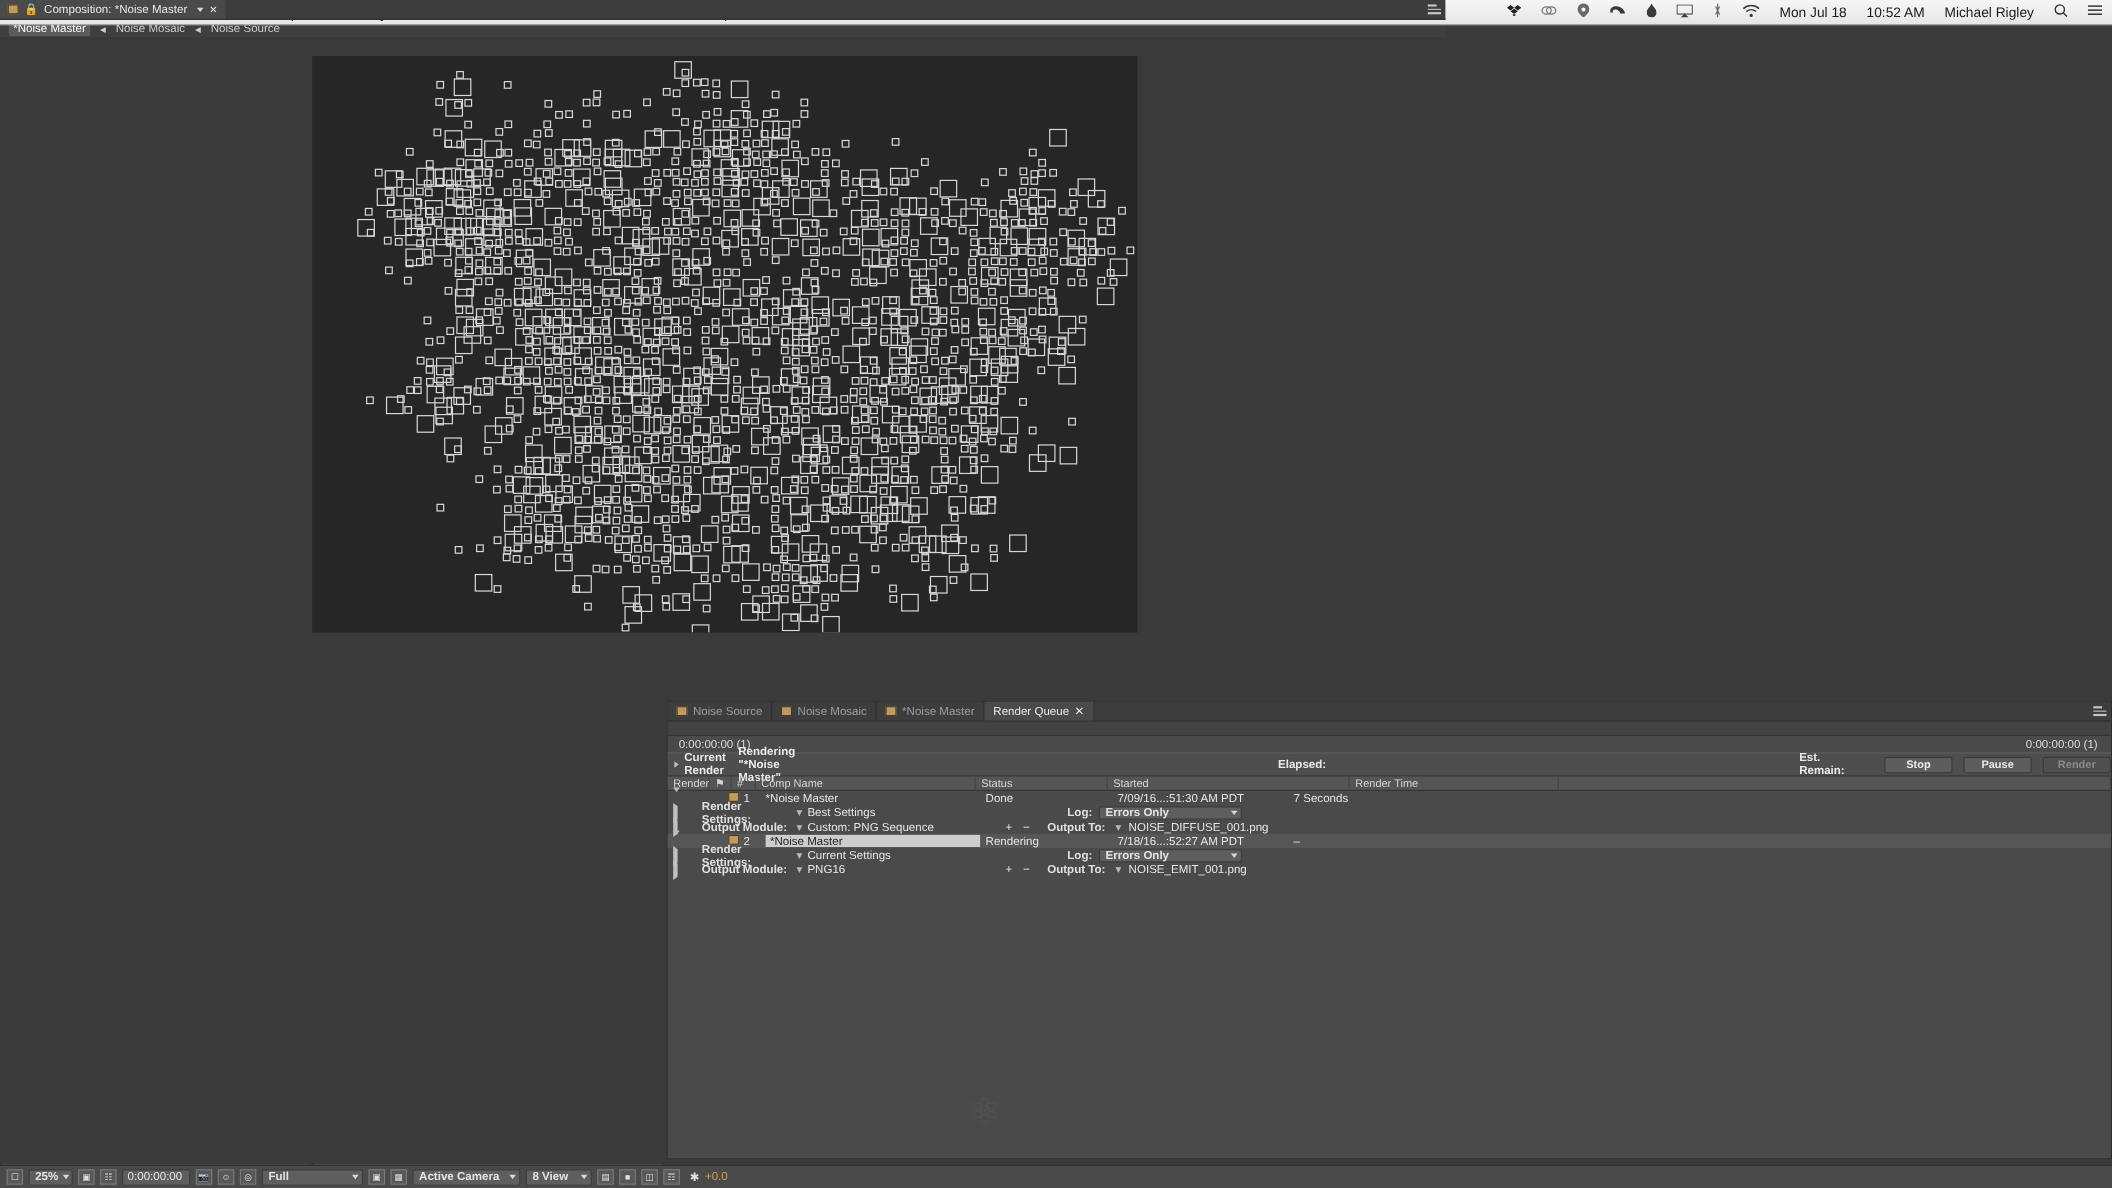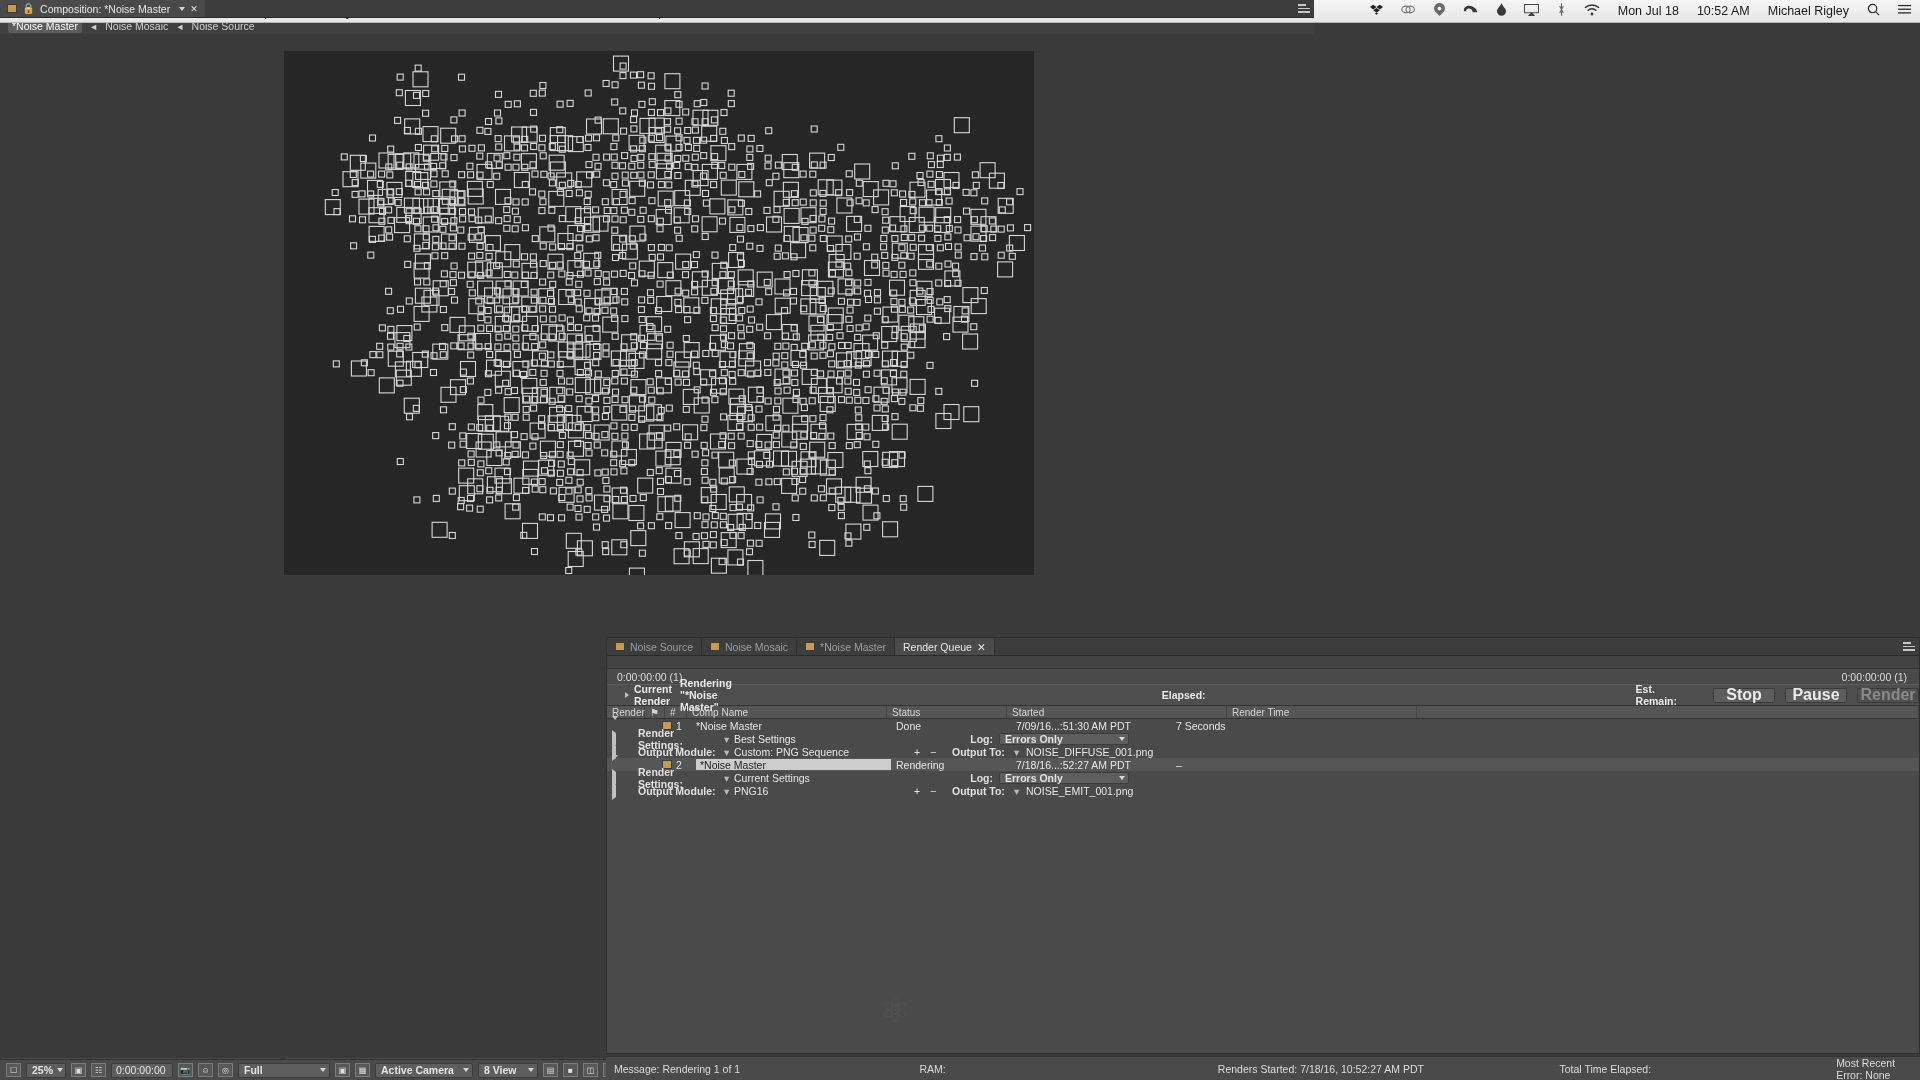--- a/index.html
+++ b/index.html
@@ -177,23 +177,23 @@
   .vb-ic { width:15px; height:14px; border:1px solid #7b7b7b; background:#585858; display:flex;align-items:center;justify-content:center; font-size:8px;}
 
   
   #rq { left:606px; top:637px; width:1314px; height:417px; }
   .rqtabs { height:18px; background:#3d3d3d; display:flex; align-items:stretch; border-bottom:1px solid #2a2a2a;}
   .rqtab { display:flex; align-items:center; gap:5px; padding:0 8px; font-size:10.5px; color:#9e9e9e; border-right:1px solid #2e2e2e;}
   .rqtab.active { background:#4a4a4a; color:#e8e8e8;}
   .rq-timebar { height:13px; background:#434343; border-bottom:1px solid #333;}
   .rq-time { height:15px; display:flex; align-items:center; padding-left:10px; font-size:10.5px; color:#dcdcdc; justify-content:space-between; padding-right:12px;}
   .rq-current { height:22px; background:#4e4e4e; border-top:1px solid #5e5e5e; border-bottom:1px solid #333;
-                display:flex; align-items:center; font-size:10.5px; color:#eaeaea; font-weight:bold; padding-left:18px;}
+                display:flex; align-items:center; font-size:10.5px; color:#eaeaea; font-weight:bold; padding-left:6px;}
   .btn { height:15px; min-width:62px; background:#5d5d5d; border:1px solid #3a3a3a; border-radius:2px;
-         display:flex; align-items:center; justify-content:center; font-size:16px; color:#eaeaea;}
+         display:flex; align-items:center; justify-content:center; font-size:10px; color:#eaeaea;}
   .btn.dis { color:#8a8a8a; background:#4f4f4f;}
   .rq-colhdr { height:13px; background:#555; border-bottom:1px solid #343434; display:flex; align-items:center; font-size:10px; color:#d6d6d6;}
   .rq-colhdr div { border-right:1px solid #444; height:100%; display:flex; align-items:center; padding-left:5px;}
   .rqrow { height:13px; display:flex; align-items:center; font-size:10.5px; color:#e6e6e6;}
   .rqrow .c { padding-left:5px; }
   .sublabel { color:#e0e0e0; font-weight:bold; }
   .dash { color:#b9b9b9; }
   .editbox { background:#cdcdcd; color:#222; padding:0 4px; height:11px; display:flex; align-items:center;}
   .statusbar {
     position:absolute; left:606px; bottom:0; width:1314px; height:24px; background:#4a4a4a;
@@ -2731,22 +2731,15 @@
         <span class="c" style="width:180px">PNG16</span>
         <span class="c" style="width:16px">+</span>
         <span class="c" style="width:22px">−</span>
         <span class="c sublabel" style="width:62px">Output To:</span>
         <span class="c dash" style="width:12px">▾</span>
         <span class="c" style="width:240px">NOISE_EMIT_001.png</span>
       </div>
     </div>
   </div>
 
-  <div class="statusbar">
-    <div style="width:420px">Message: Rendering 1 of 1</div>
-    <div style="width:410px">RAM:</div>
-    <div style="width:470px">Renders Started: 7/18/16, 10:52:27 AM PDT</div>
-    <div style="width:380px">Total Time Elapsed:</div>
-    <div>Most Recent Error: None</div>
-  </div>
 
   <div class="wm" style="left:880px;top:990px;font-size:34px">⚛</div>
 </div>
 
 </body></html>

